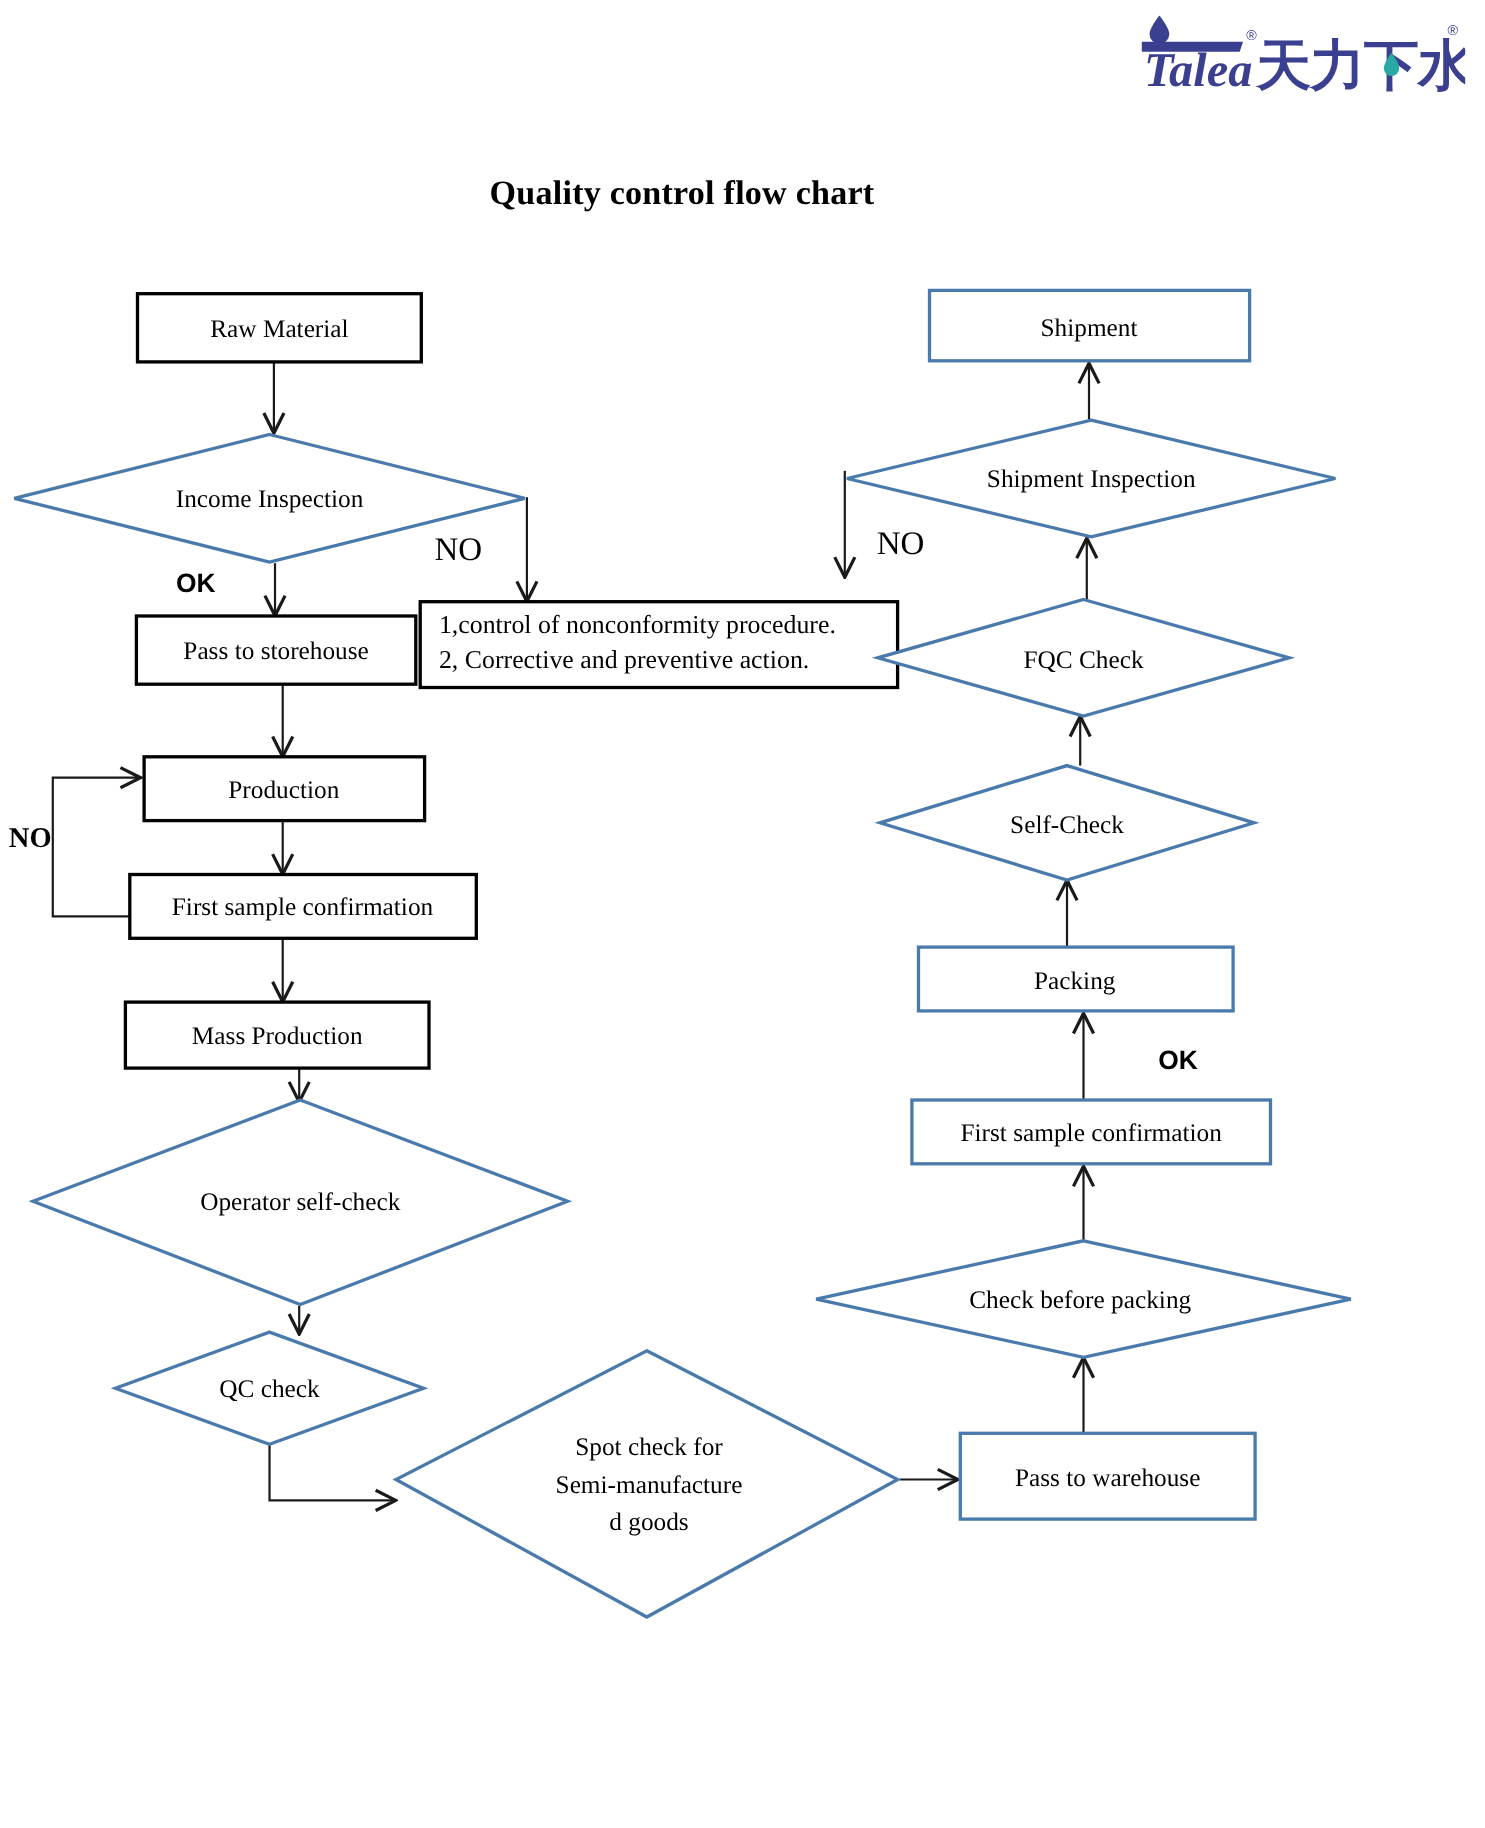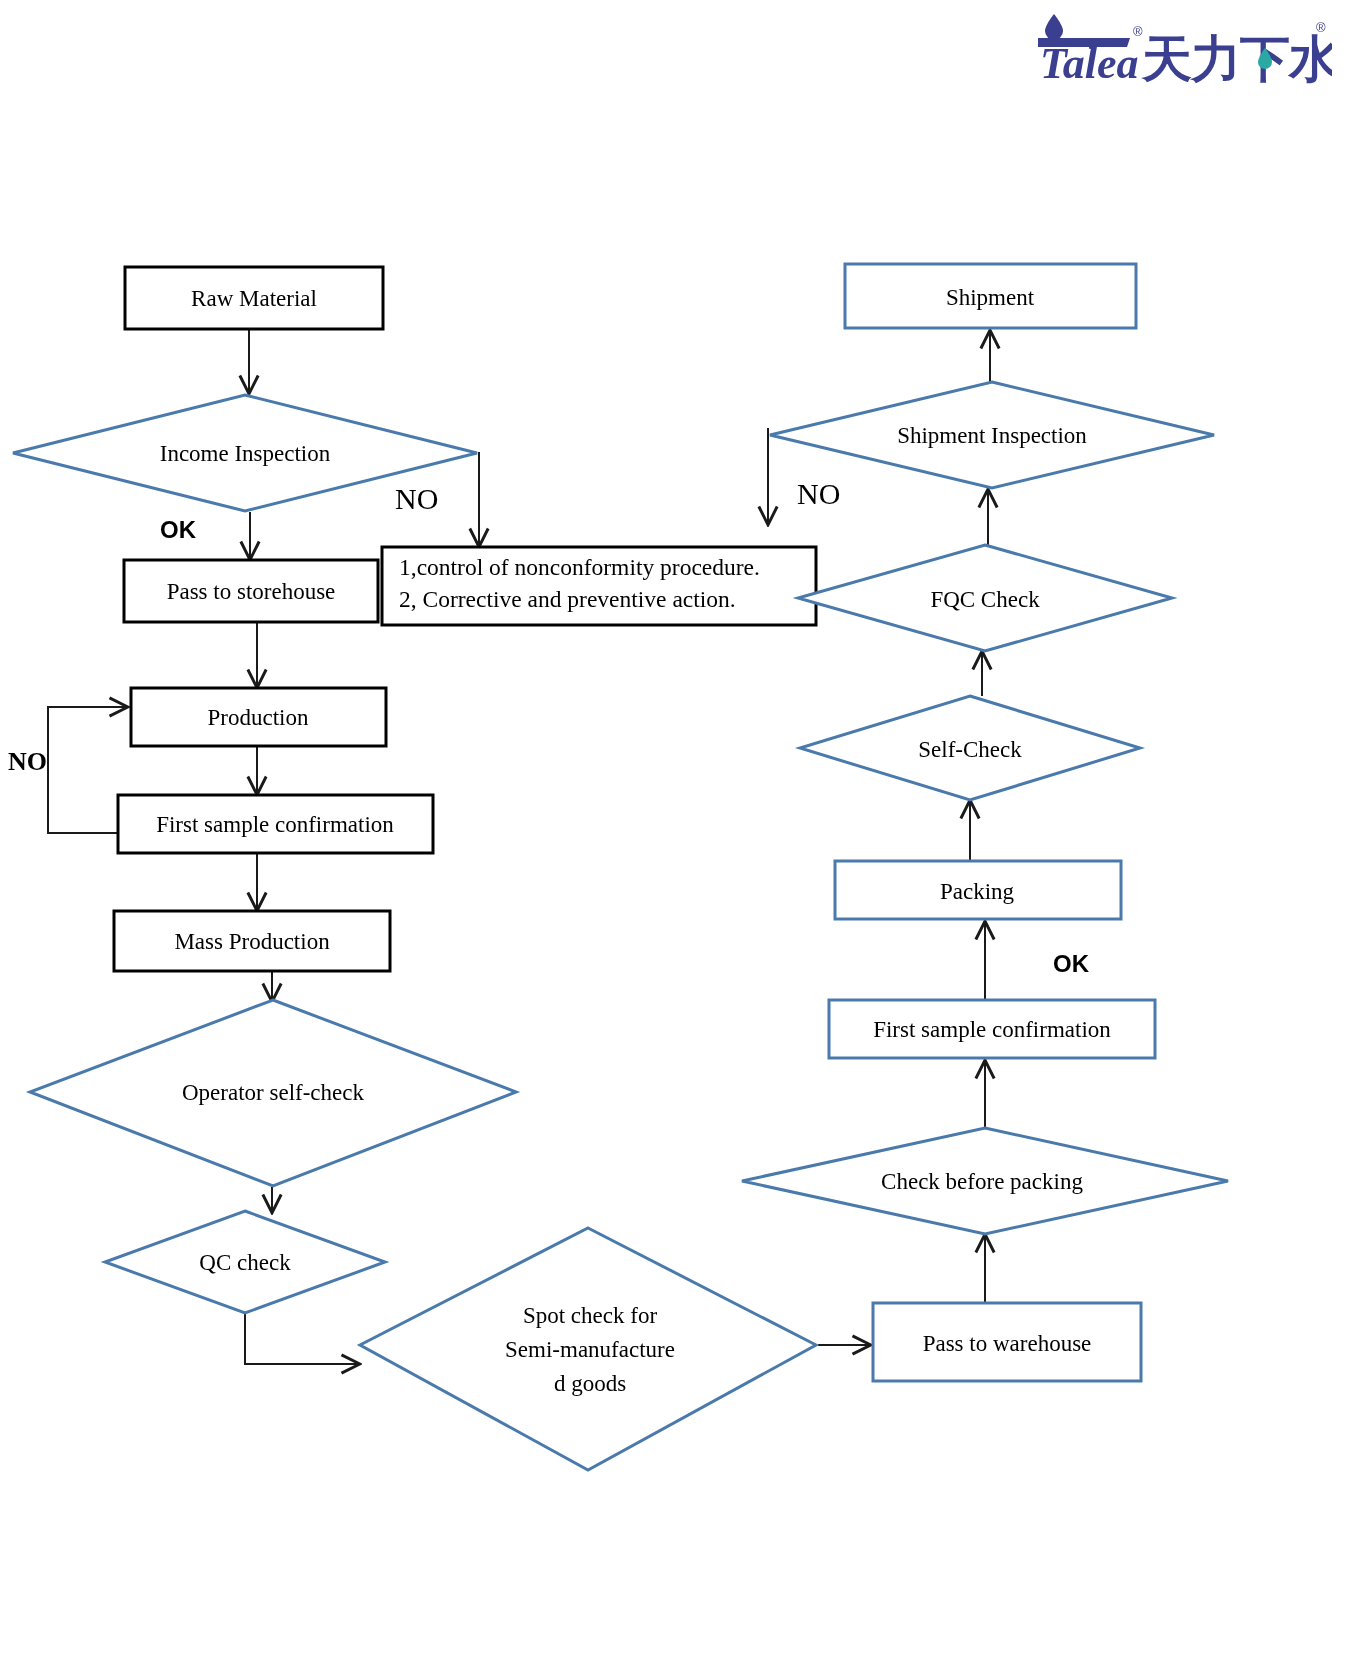--- a/index.html
+++ b/index.html
@@ -118,20 +118,21 @@
       <text x="101" y="28" font-family="'Liberation Sans','DejaVu Sans',sans-serif" font-size="13" fill="#3b3f8f">®</text>
 
       <text x="110" y="68" font-family="'DejaVu Sans','Liberation Sans',sans-serif" font-size="50" font-weight="bold" fill="#3b3f8f" letter-spacing="-1">天力下水</text>
 
       <path d="M233 40 C233 40 240 49 240 54 a7 7 0 0 1 -14 0 C226 49 233 40 233 40 Z" fill="#2aa9a4"></path>
 
       <text x="284" y="24" font-family="'Liberation Sans','DejaVu Sans',sans-serif" font-size="13" fill="#3b3f8f">®</text>
     </svg>
   </div>
 
+  <div id="chart-title">Quality control flow chart</div>
 
   <svg id="flow" viewBox="0 0 1350 1662">
     <defs>
       <marker id="arrow" viewBox="0 0 12 12" refX="10" refY="6" markerWidth="11" markerHeight="11" orient="auto-start-reverse">
         <path d="M1 1 L11 6 L1 11" fill="none" stroke="#1a1a1a" stroke-width="1.6"></path>
       </marker>
     </defs>
 
     <g>
 

